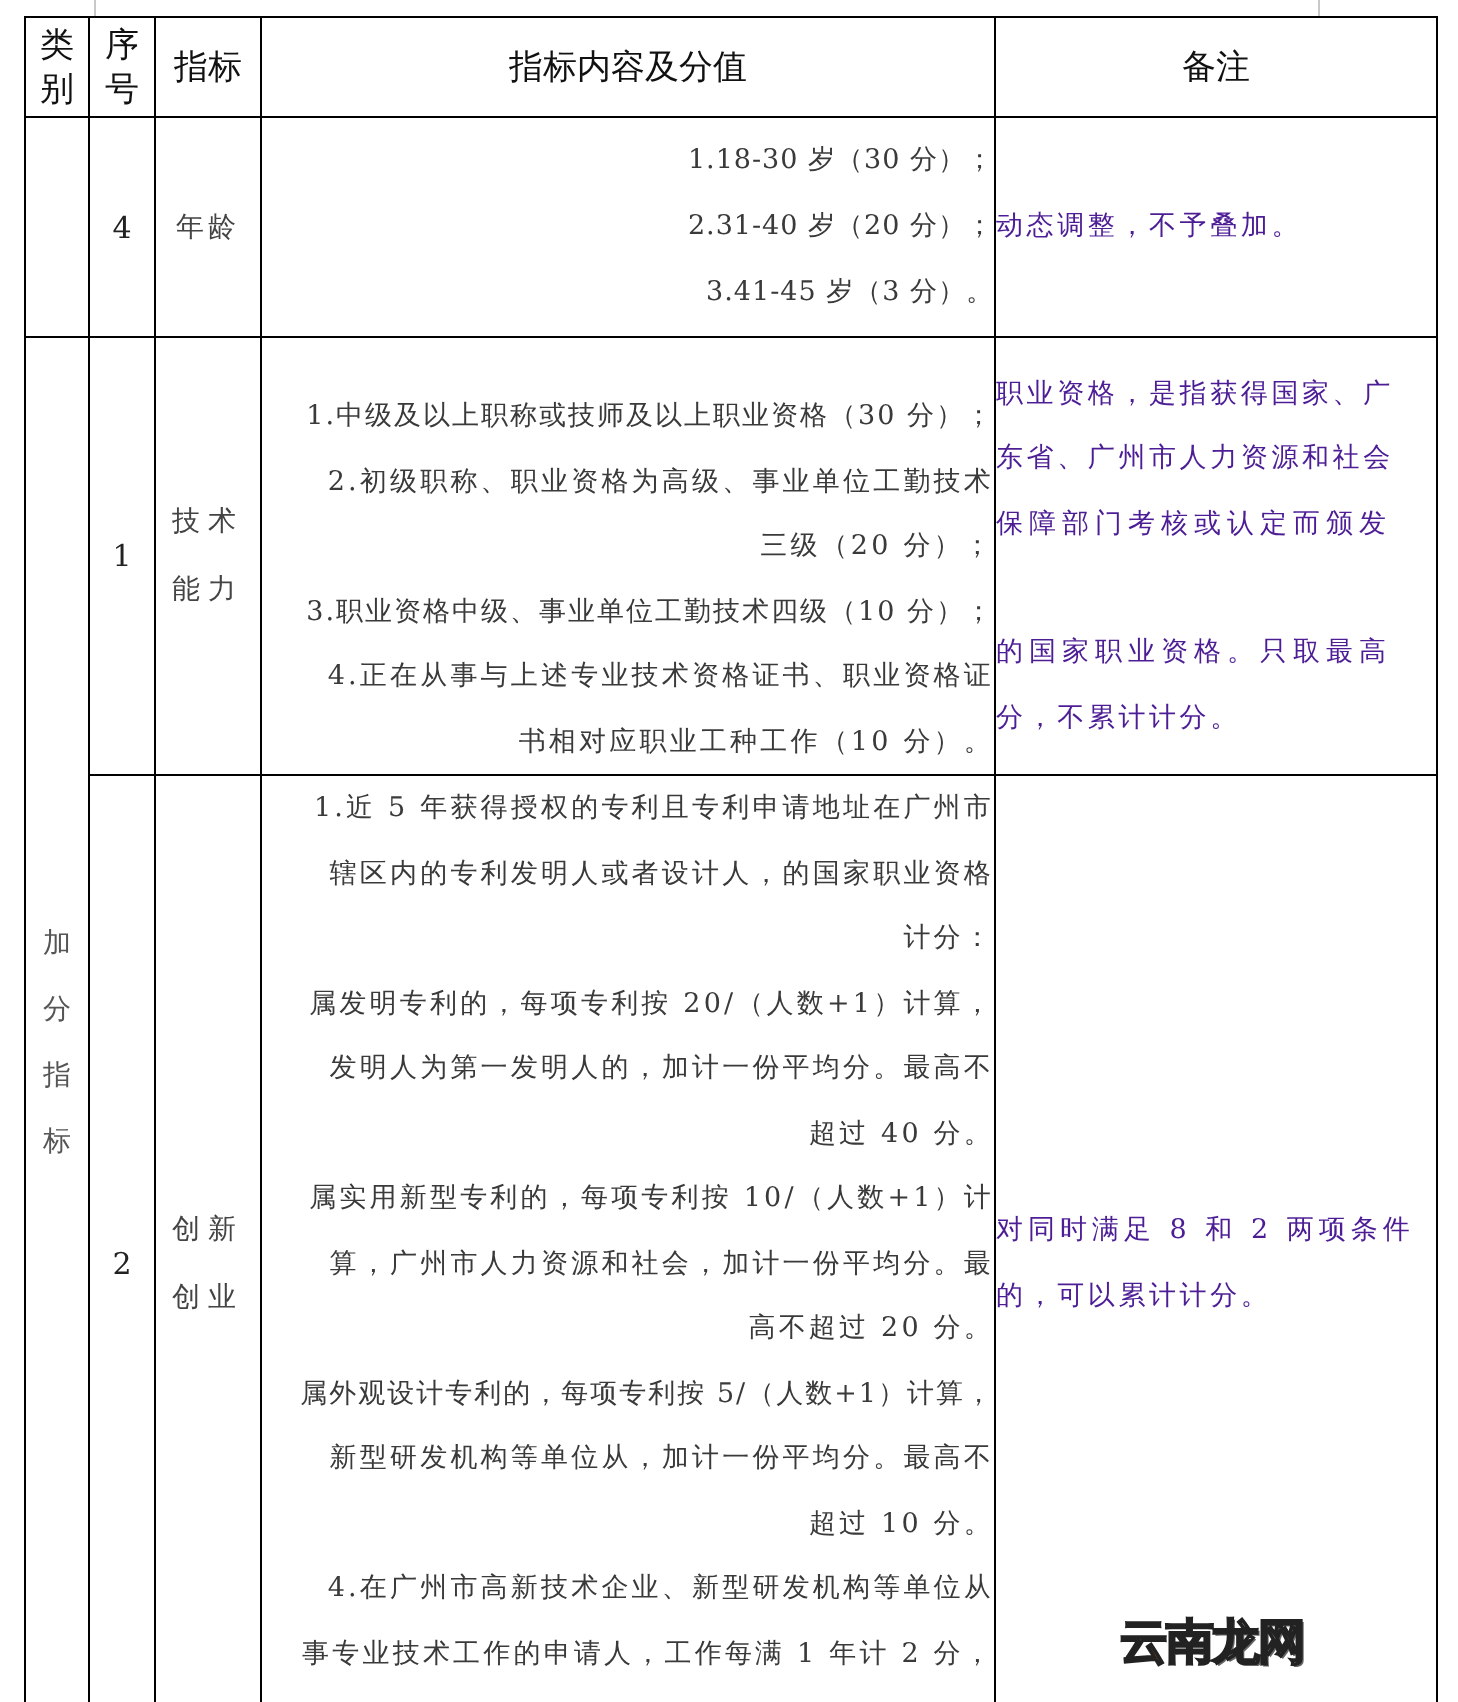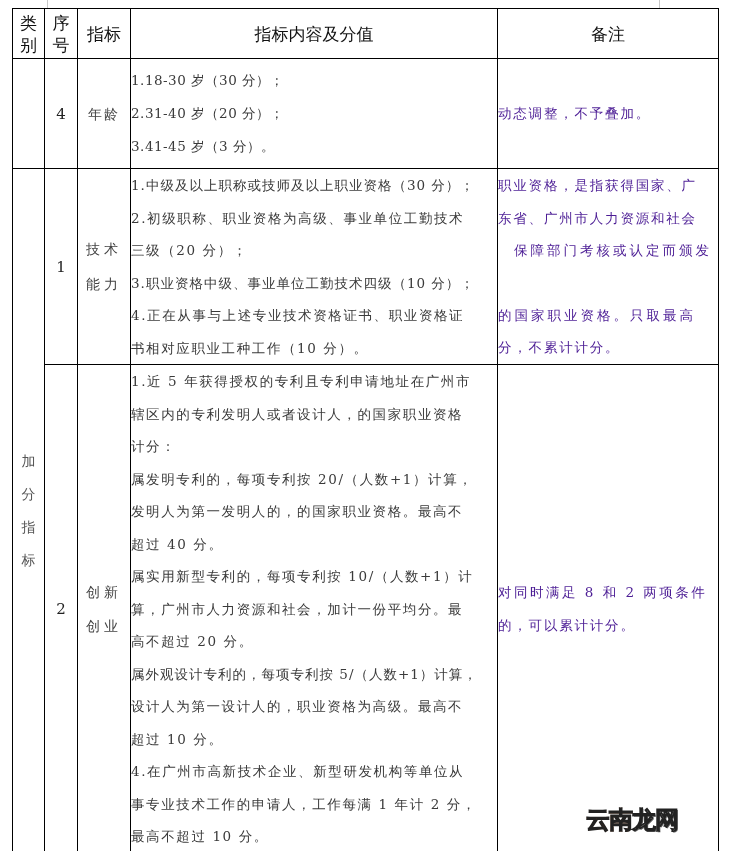--- a/index.html
+++ b/index.html
@@ -70,42 +70,43 @@
     .content {
       padding: 6px 6px 6px 7px;
       font-size: 13.5px;
       line-height: 32.5px;
       color: #3a3a3a;
       letter-spacing: 1.6px;
     }
     .content .line {
       display: block;
       white-space: nowrap;
+      text-align: right;
     }
     .age-content {
       line-height: 33px;
       padding: 10px 6px 8px 7px;
       letter-spacing: 0.5px;
     }
     .note {
       padding: 6px 8px 6px 9px;
       font-size: 13.5px;
       line-height: 32.5px;
       color: #4c1d95;
       letter-spacing: 1.8px;
     }
     .note .line {
       display: block;
       white-space: nowrap;
     }
     .watermark {
       position: absolute;
-      left: 586px;
+      left: 560px;
       top: 807px;
-      font-family: Liberation Mono, monospace;
+      font-family: Liberation Serif, serif;
       font-weight: bold;
       font-size: 24px;
       letter-spacing: -1px;
       line-height: 30px;
     }
     .watermark .wm-a {
       color: #f26a10;
       -webkit-text-stroke: 1px #222222;
       text-shadow: 0 0 2px #ffffff, 1px 1px 0 #ffffff;
     }
@@ -171,61 +172,61 @@
         <span class="cat-vertical">
           <span style="display:block;">加</span>
           <span style="display:block;">分</span>
           <span style="display:block;">指</span>
           <span style="display:block;">标</span>
         </span>
       </td>
       <td class="cell-center num">1</td>
       <td class="cell-center">
         <span class="stacked">
-          <span style="display:block;font-family:Liberation Mono, monospace;">技术</span>
+          <span style="display:block;">技术</span>
           <span style="display:block;">能力</span>
         </span>
       </td>
       <td class="content">
-        <span class="line" style="letter-spacing:1px;">1.中级及以上职称或技师及以上职业资格（30 分）；</span>
+        <span class="line" style="letter-spacing:1px;margin-top:23px;">1.中级及以上职称或技师及以上职业资格（30 分）；</span>
         <span class="line">2.初级职称、职业资格为高级、事业单位工勤技术</span>
         <span class="line">三级（20 分）；</span>
         <span class="line" style="letter-spacing:1px;">3.职业资格中级、事业单位工勤技术四级（10 分）；</span>
         <span class="line">4.正在从事与上述专业技术资格证书、职业资格证</span>
         <span class="line">书相对应职业工种工作（10 分）。</span>
       </td>
       <td class="note">
         <span class="line">职业资格，是指获得国家、广</span>
         <span class="line">东省、广州市人力资源和社会</span>
-        <span class="line" style="letter-spacing:3px;margin-left:16px;">保障部门考核或认定而颁发</span>
+        <span class="line" style="letter-spacing:3px;">保障部门考核或认定而颁发</span>
         <span class="line" style="letter-spacing:3px;margin-top:32px;">的国家职业资格。只取最高</span>
         <span class="line">分，不累计计分。</span>
       </td>
     </tr>
 
     <tr style="height:479px;">
       <td class="cell-center num">2</td>
       <td class="cell-center">
         <span class="stacked">
           <span style="display:block;">创新</span>
           <span style="display:block;">创业</span>
         </span>
       </td>
       <td class="content">
         <span class="line">1.近 5 年获得授权的专利且专利申请地址在广州市</span>
         <span class="line">辖区内的专利发明人或者设计人，的国家职业资格</span>
         <span class="line">计分：</span>
         <span class="line">属发明专利的，每项专利按 20/（人数+1）计算，</span>
-        <span class="line">发明人为第一发明人的，的国家职业资格。最高不</span>
+        <span class="line">发明人为第一发明人的，加计一份平均分。最高不</span>
         <span class="line">超过 40 分。</span>
         <span class="line">属实用新型专利的，每项专利按 10/（人数+1）计</span>
         <span class="line">算，广州市人力资源和社会，加计一份平均分。最</span>
         <span class="line">高不超过 20 分。</span>
         <span class="line" style="letter-spacing:1px;">属外观设计专利的，每项专利按 5/（人数+1）计算，</span>
-        <span class="line">设计人为第一设计人的，职业资格为高级。最高不</span>
+        <span class="line">新型研发机构等单位从，加计一份平均分。最高不</span>
         <span class="line">超过 10 分。</span>
         <span class="line">4.在广州市高新技术企业、新型研发机构等单位从</span>
         <span class="line">事专业技术工作的申请人，工作每满 1 年计 2 分，</span>
         <span class="line">最高不超过 10 分。</span>
       </td>
       <td class="note">
         <span class="line" style="letter-spacing:2.5px;">对同时满足 8 和 2 两项条件</span>
         <span class="line">的，可以累计计分。</span>
       </td>
     </tr>

